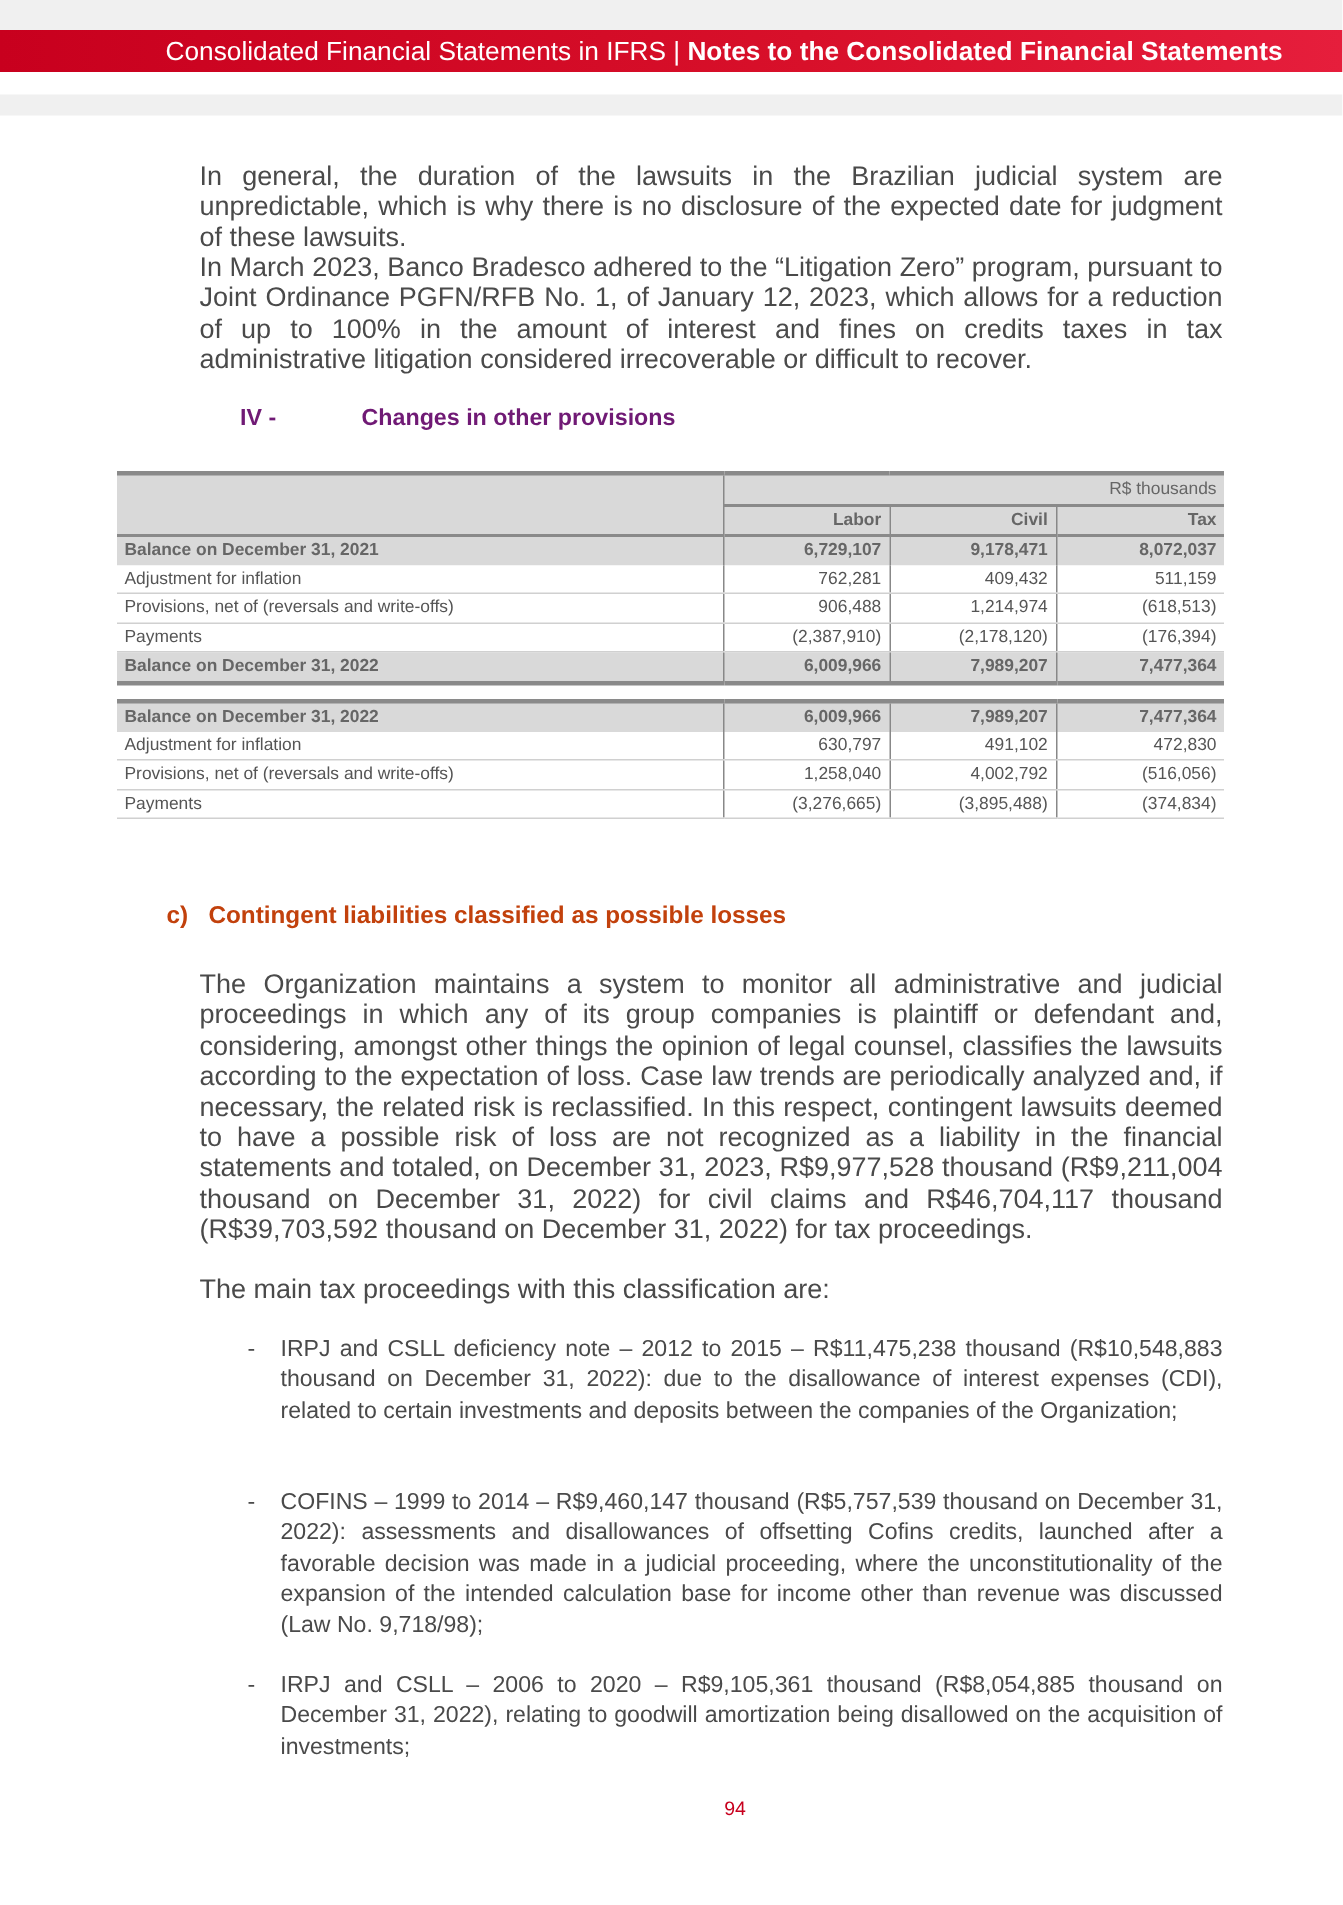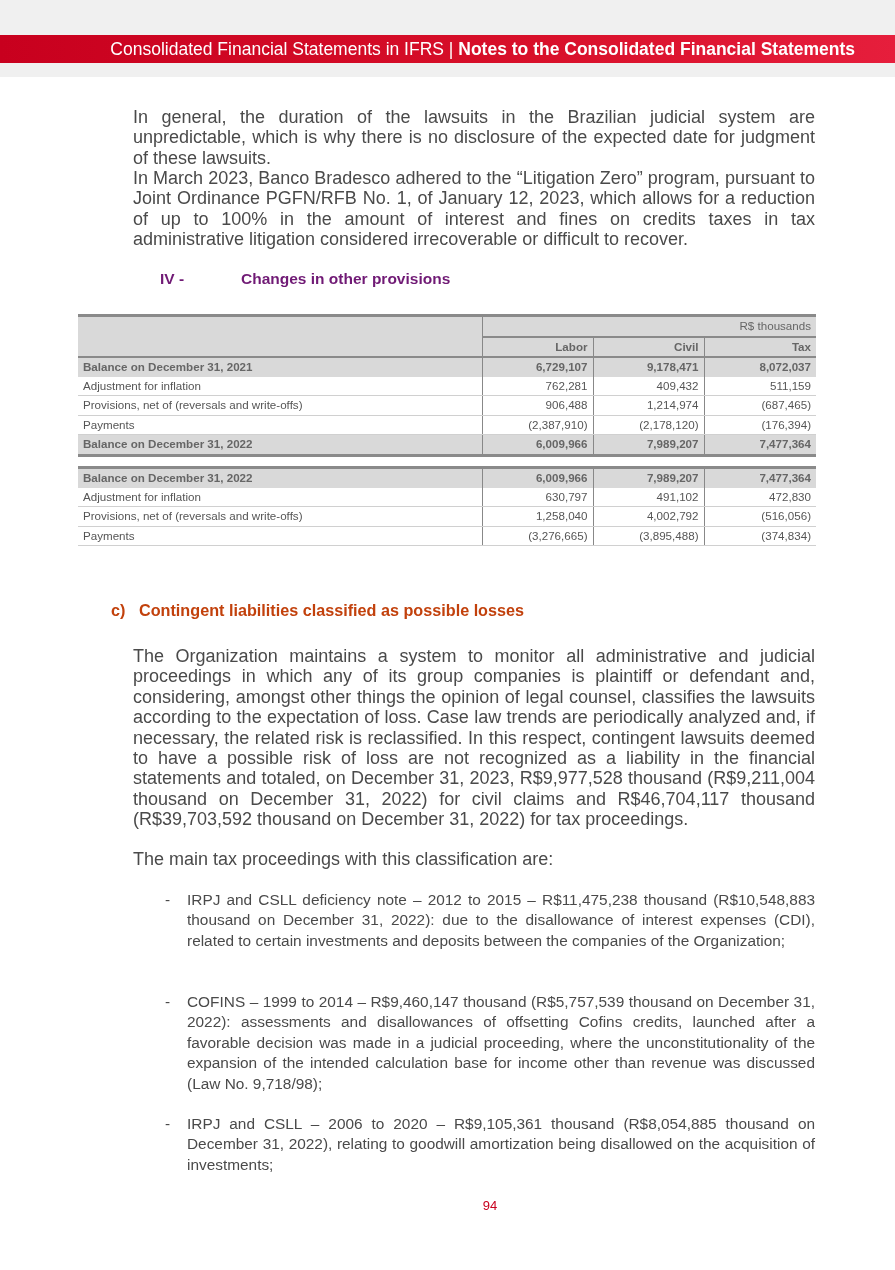--- a/index.html
+++ b/index.html
@@ -3,21 +3,21 @@
 <meta charset="utf-8">
 <style>
   html, body { margin: 0; padding: 0; }
   body {
     width: 895px; height: 1270px; background: #ffffff;
     font-family: "Liberation Sans", sans-serif; color: #4a4a4a;
     position: relative; overflow: hidden;
   }
   .top-gray { position: absolute; left: 0; top: 0; width: 895px; height: 35px; background: #f0f0f0; }
   .banner {
-    position: absolute; left: 0; top: 35px; width: 895px; height: 28px;
+    position: absolute; left: 0; top: 20px; width: 895px; height: 28px;
     background: linear-gradient(90deg, #c8001e 0%, #d8102a 60%, #e61e3c 100%);
     color: #fff; font-size: 17.5px; line-height: 28px; text-align: right;
     padding-right: 40px; box-sizing: border-box; white-space: nowrap;
   }
   .banner .light { font-weight: normal; }
   .banner .bold { font-weight: bold; }
   .under-banner { position: absolute; left: 0; top: 63px; width: 895px; height: 14px; background: #f0f0f0; }
 
   .para {
     position: absolute; left: 133px; width: 682px;
@@ -100,21 +100,21 @@
   <tr class="reg">
     <td>Adjustment for inflation</td>
     <td class="num">762,281</td>
     <td class="num">409,432</td>
     <td class="num">511,159</td>
   </tr>
   <tr class="reg">
     <td>Provisions, net of (reversals and write-offs)</td>
     <td class="num">906,488</td>
     <td class="num">1,214,974</td>
-    <td class="num">(687,465)</td>
+    <td class="num">(618,513)</td>
   </tr>
   <tr class="reg">
     <td>Payments</td>
     <td class="num">(2,387,910)</td>
     <td class="num">(2,178,120)</td>
     <td class="num">(176,394)</td>
   </tr>
   <tr class="bal bottom-border">
     <td>Balance on December 31, 2022</td>
     <td class="num">6,009,966</td>

